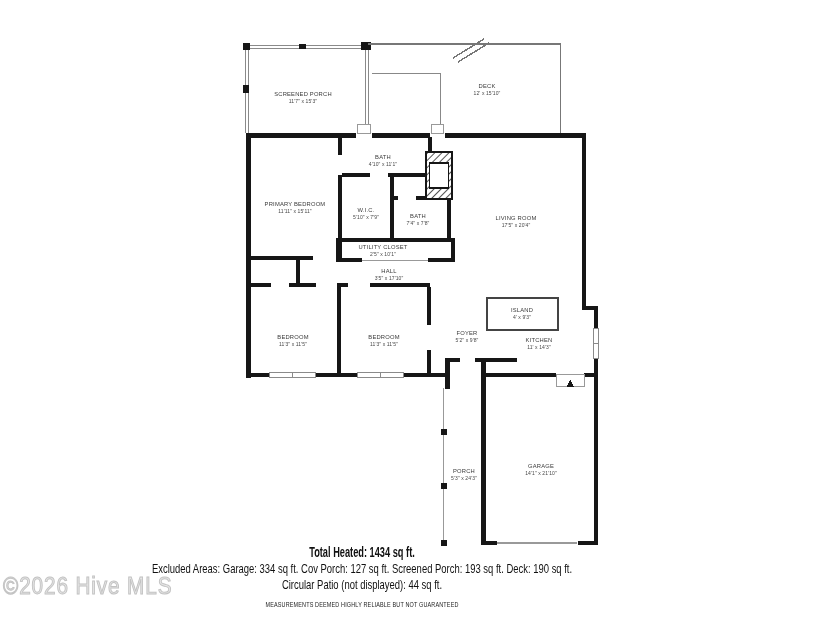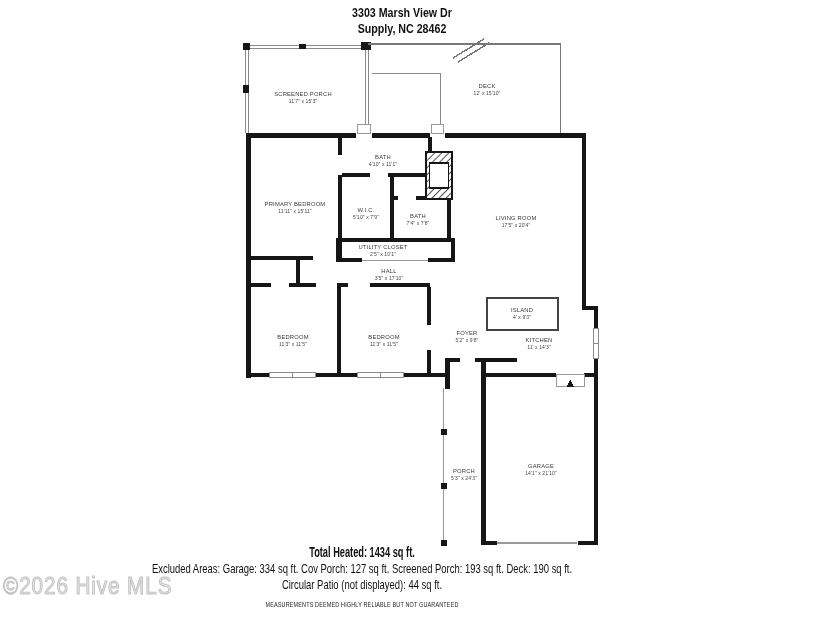--- a/index.html
+++ b/index.html
@@ -23,24 +23,20 @@
   
   .watermark{position:absolute;left:3px;top:573px;font-size:23px;letter-spacing:1px;
              color:#e6e6e6;-webkit-text-stroke:1px #c3c3c3;transform:scaleX(0.9);
              transform-origin:left center;z-index:2;}
 </style>
 </head>
 <body>
 
 <div class="page">
 
-  <div class="title-block">
-    <div class="title-line">3303 Marsh View Dr</div>
-    <div class="title-line">Supply, NC 28462</div>
-  </div>
 
   <svg class="plan-svg" width="825" height="618" viewBox="0 0 825 618" shape-rendering="crispEdges">
     <defs>
       <pattern id="hatch" width="5" height="5" patternUnits="userSpaceOnUse" patternTransform="rotate(45)">
         <rect width="5" height="5" fill="#ffffff"></rect>
         <line x1="0" y1="0" x2="0" y2="5" stroke="#555" stroke-width="1.4"></line>
       </pattern>
     </defs>
 
     <g stroke="#8a8a8a" stroke-width="1">

